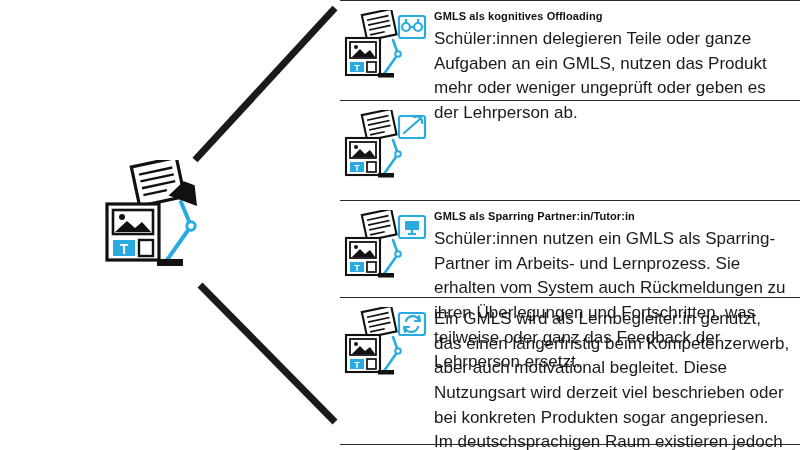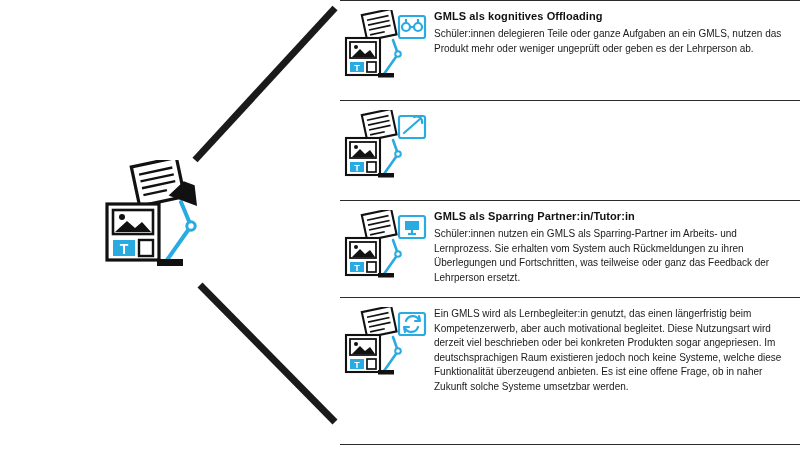--- a/index.html
+++ b/index.html
@@ -68,21 +68,21 @@
   }
   .row-title {
     font-size: 11px;
     font-weight: bold;
     color: #111111;
     letter-spacing: 0.1px;
     margin-bottom: 4px;
     line-height: 1.2;
   }
   .row-body {
-    font-size: 10px;
+    font-size: 17px;
     line-height: 1.45;
     color: #1a1a1a;
   }
 
   
   #row-0 { height: 100px; }
   #row-1 { height: 100px; }
   #row-2 { height: 97px; }
   #row-3 { height: 148px; }
 </style>

